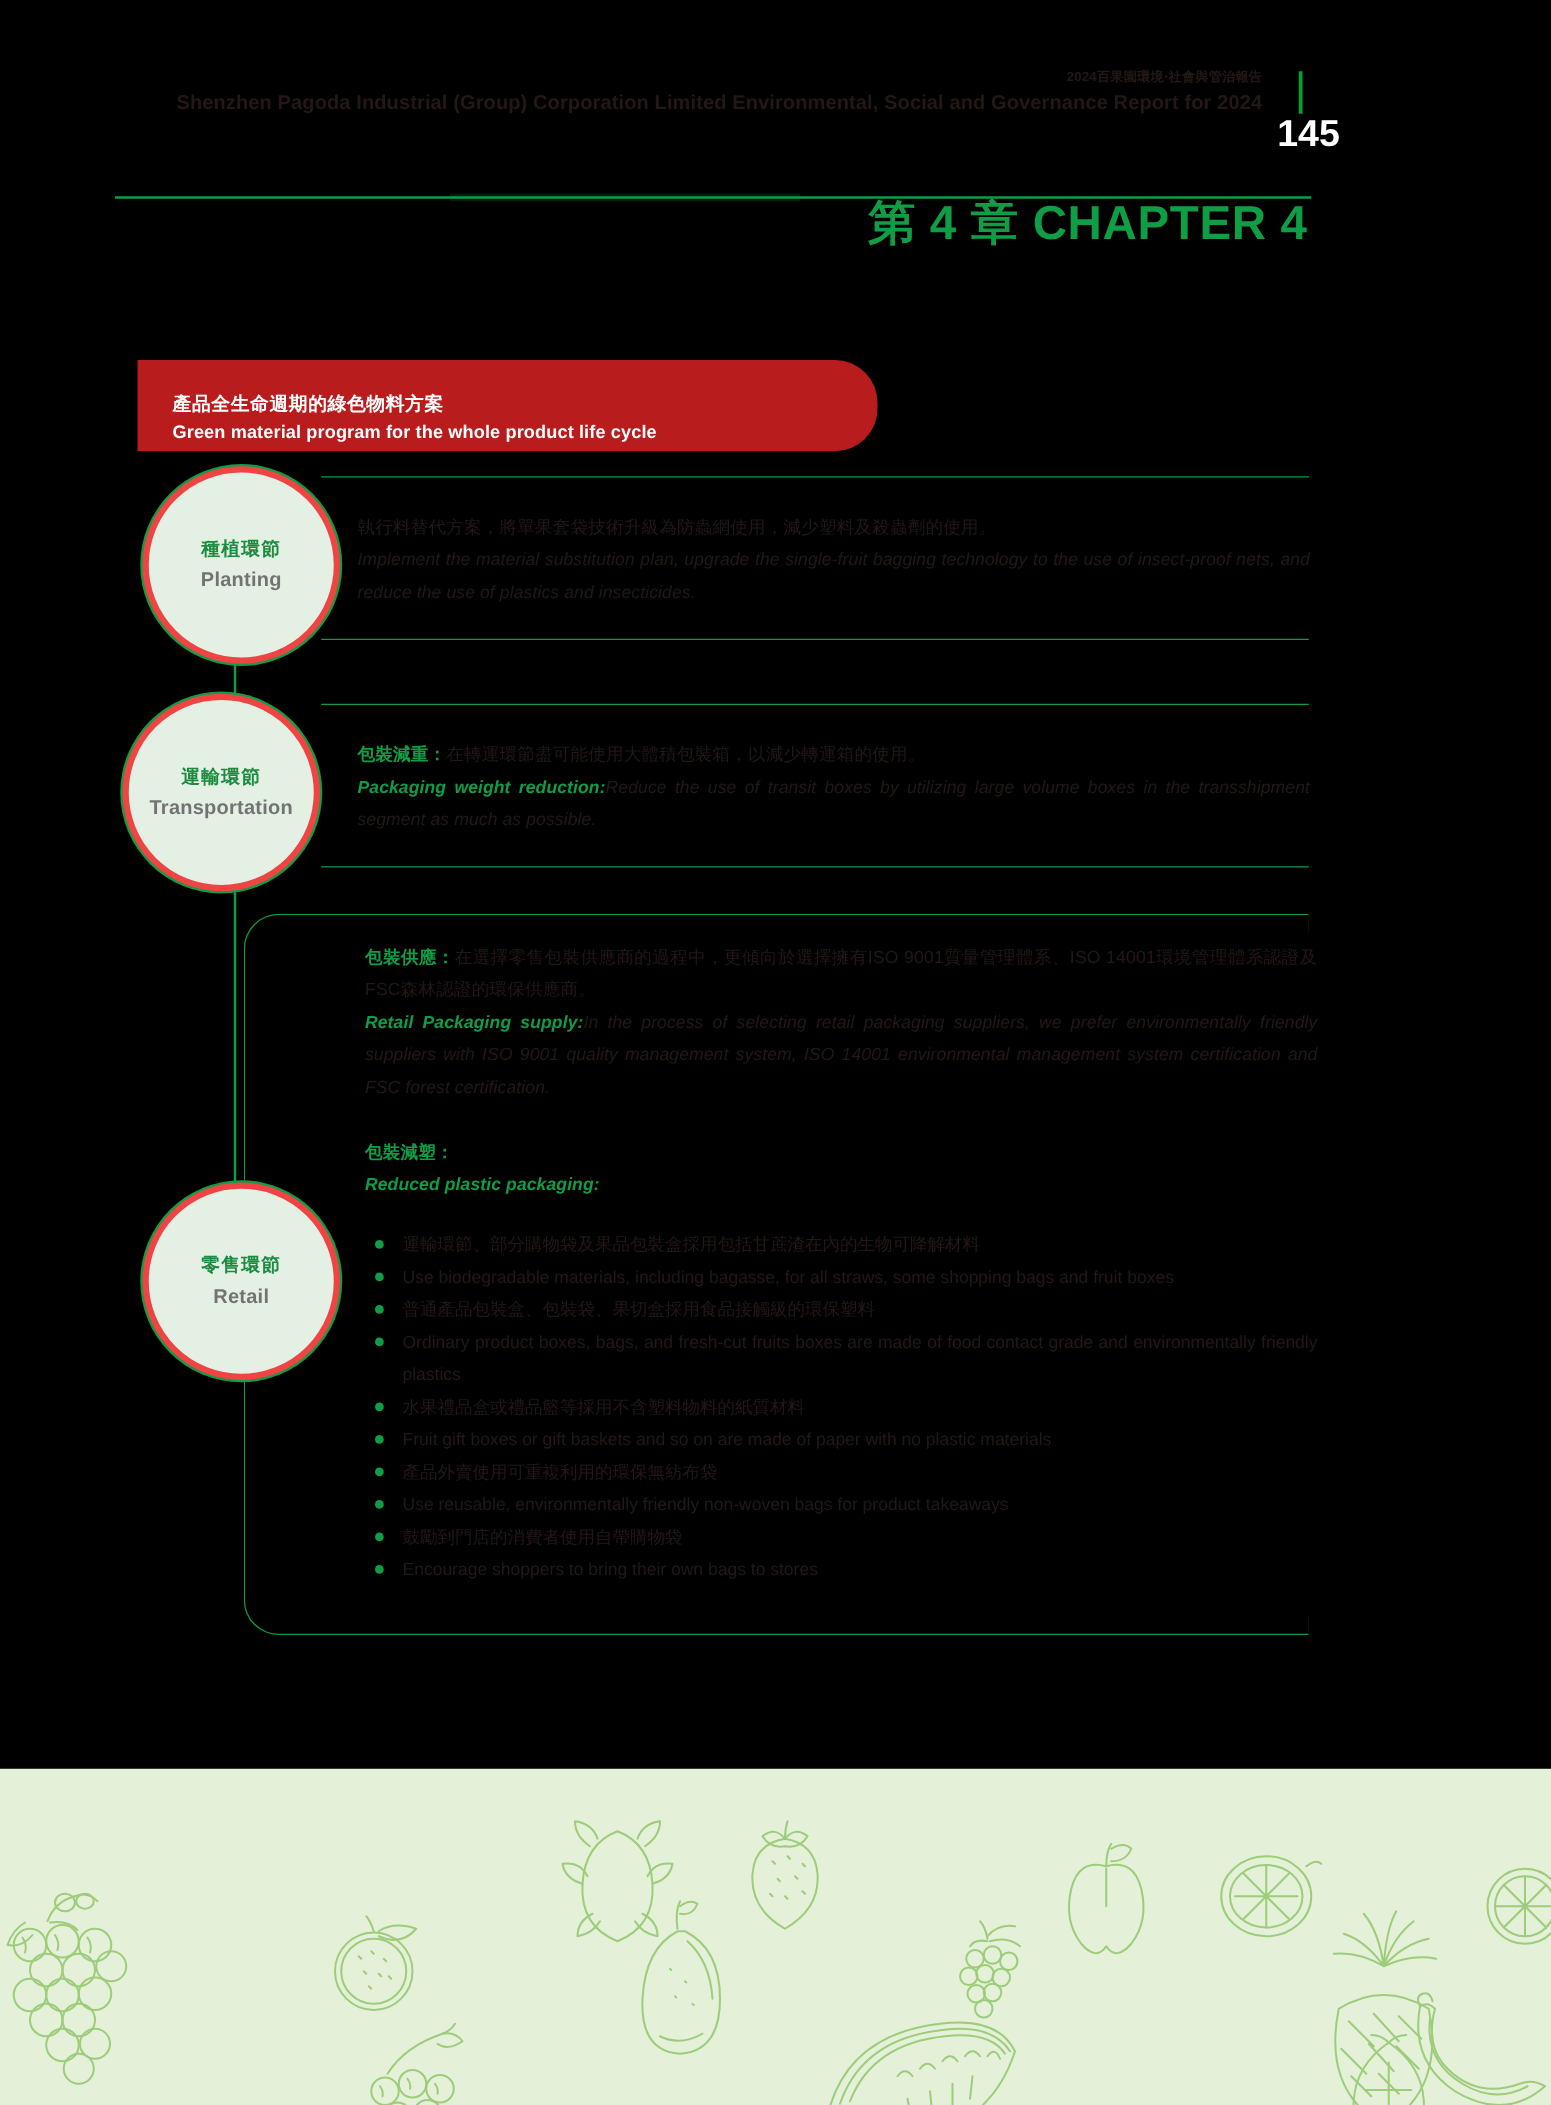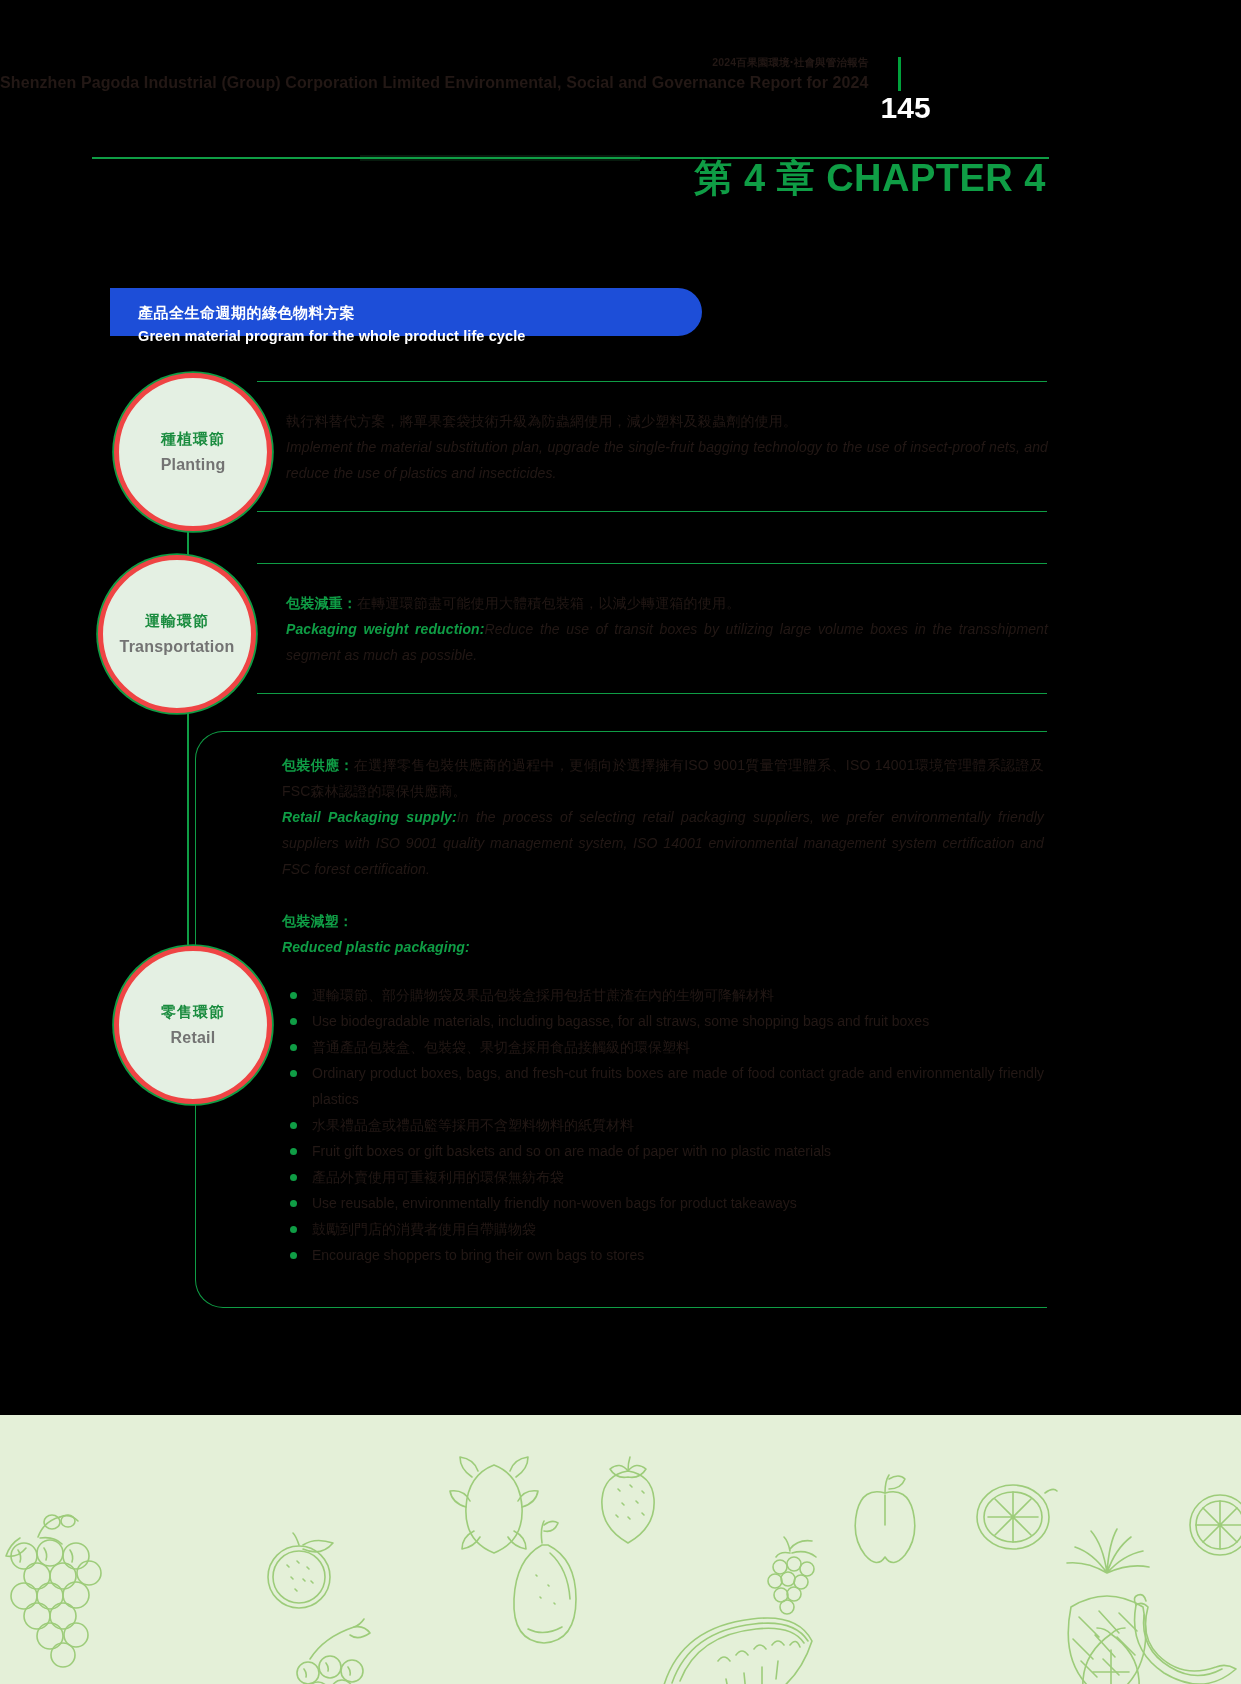--- a/index.html
+++ b/index.html
@@ -7,21 +7,21 @@
     width:1241px;height:1684px;
     background:#000000;
     font-family:"Liberation Sans","DejaVu Sans",sans-serif;
     overflow:hidden;position:relative;
   }
   .page{position:relative;width:1241px;height:1684px;overflow:hidden;}
 
   
   .runhead{
     position:absolute;top:55px;left:0;width:1241px;
-    display:flex;justify-content:flex-start;align-items:flex-start;
+    display:flex;justify-content:center;align-items:flex-start;
     padding-right:28px;box-sizing:border-box;
   }
   .runhead-texts{text-align:right;line-height:1.35;}
   .runhead-cn{
     font-size:10.5px;color:#231815;letter-spacing:.2px;white-space:nowrap;
     font-weight:700;
   }
   .runhead-en{
     font-size:16px;color:#231815;letter-spacing:.1px;white-space:nowrap;
     font-weight:700;margin-top:3px;
@@ -46,23 +46,23 @@
     position:absolute;top:157px;left:92px;width:957px;height:2px;
     background:#0f9d45;
   }
   .chapter-rule-faint{
     position:absolute;top:155px;left:360px;width:280px;height:6px;
     background:#0d2f18;opacity:.55;
   }
 
   
   .banner{
-    position:absolute;left:110px;top:288px;width:592px;height:48px;
-    background:#1d4ed8;border-radius:0 34px 34px 0;
-    box-sizing:border-box;padding:16px 0 0 28px;
+    position:absolute;left:110px;top:288px;width:592px;height:73px;
+    background:#b91c1c;border-radius:0 34px 34px 0;
+    box-sizing:border-box;padding:26px 0 0 28px;
   }
   .banner-cn{font-size:15px;font-weight:700;color:#ffffff;letter-spacing:.5px;}
   .banner-en{font-size:14.5px;font-weight:700;color:#ffffff;margin-top:5px;letter-spacing:.1px;}
   .stage-box{
     position:absolute;box-sizing:border-box;
     border-top:1.6px solid #0f9d45;border-bottom:1.6px solid #0f9d45;
   }
   .stage-box.rounded{
     border:1.6px solid #0f9d45;
     border-radius:28px 0 0 28px;border-right:none;
@@ -166,21 +166,21 @@
   </div>
 
   <div class="connector" style="left:187px;top:694px;height:253px;"></div>
 
   <div class="stage-box rounded" style="left:195px;top:731px;width:852px;height:577px;"></div>
   <div class="circle" style="left:114px;top:946px;">
     <div class="circle-cn">零售環節</div>
     <div class="circle-en">Retail</div>
   </div>
 
-  <div class="body-col" style="left:282px;top:752px;width:762px;">
+  <div class="body-col" style="left:292px;top:752px;width:762px;">
     <div class="p-cn just"><span class="lead-cn">包裝供應：</span><span>在選擇零售包裝供應商的過程中，更傾向於選擇擁有ISO 9001質量管理體系、ISO 14001環境管理體系認證及FSC森林認證的環保供應商。</span></div>
     <div class="p-en just"><span class="lead-en">Retail Packaging supply:</span><span>In the process of selecting retail packaging suppliers, we prefer environmentally friendly suppliers with ISO 9001 quality management system, ISO 14001 environmental management system certification and FSC forest certification.</span></div>
 
     <div class="sub-head">
       <div class="p-cn">包裝減塑：</div>
       <div class="p-en">Reduced plastic packaging:</div>
     </div>
 
     <ul class="bullets">
       <li>運輸環節、部分購物袋及果品包裝盒採用包括甘蔗渣在內的生物可降解材料</li>

